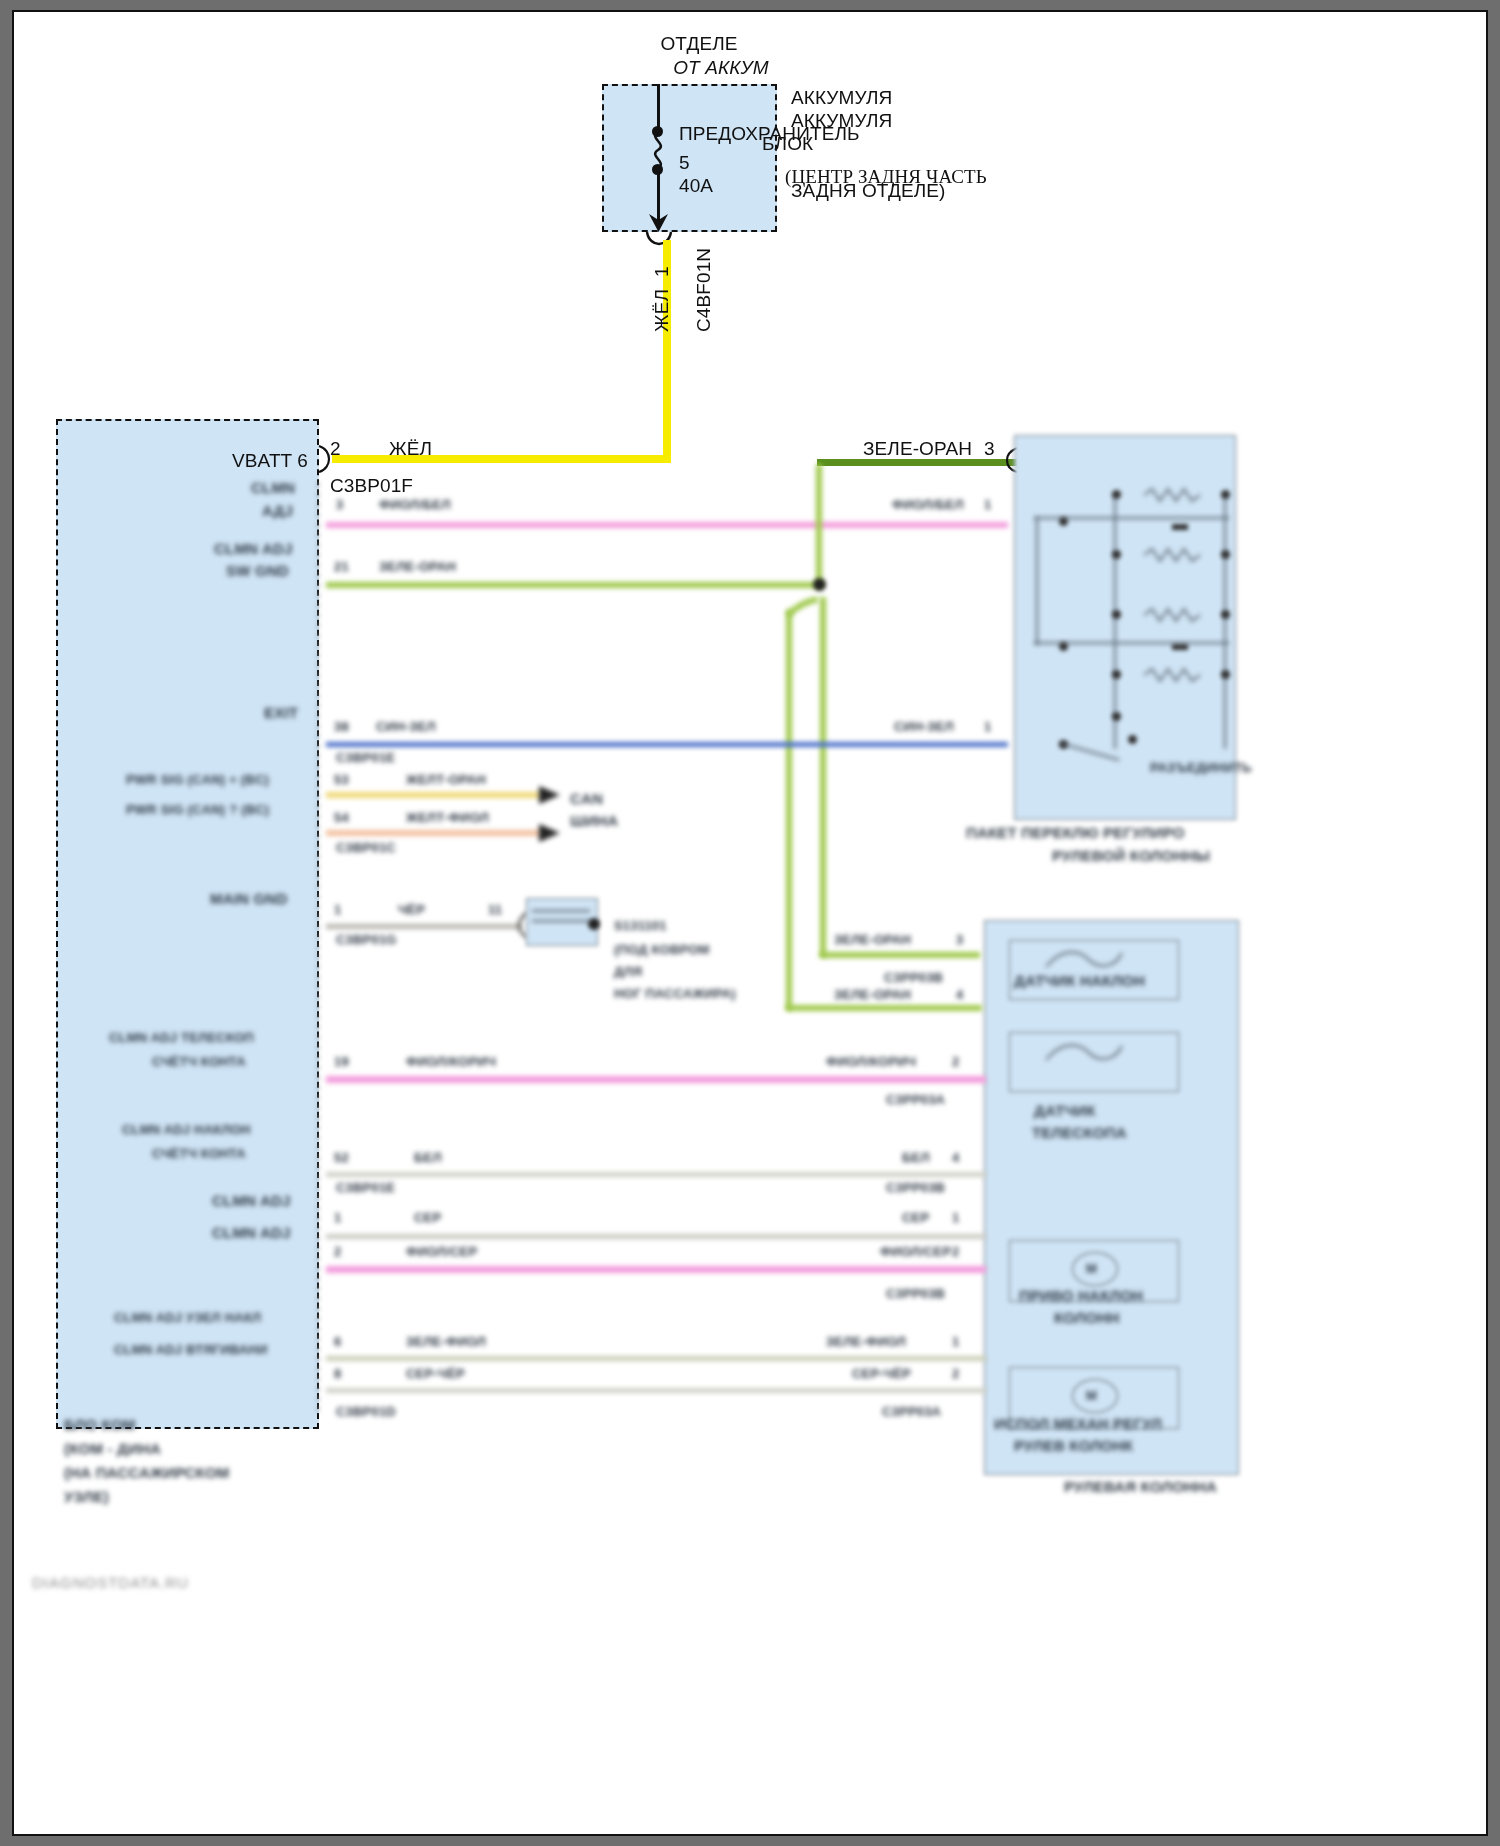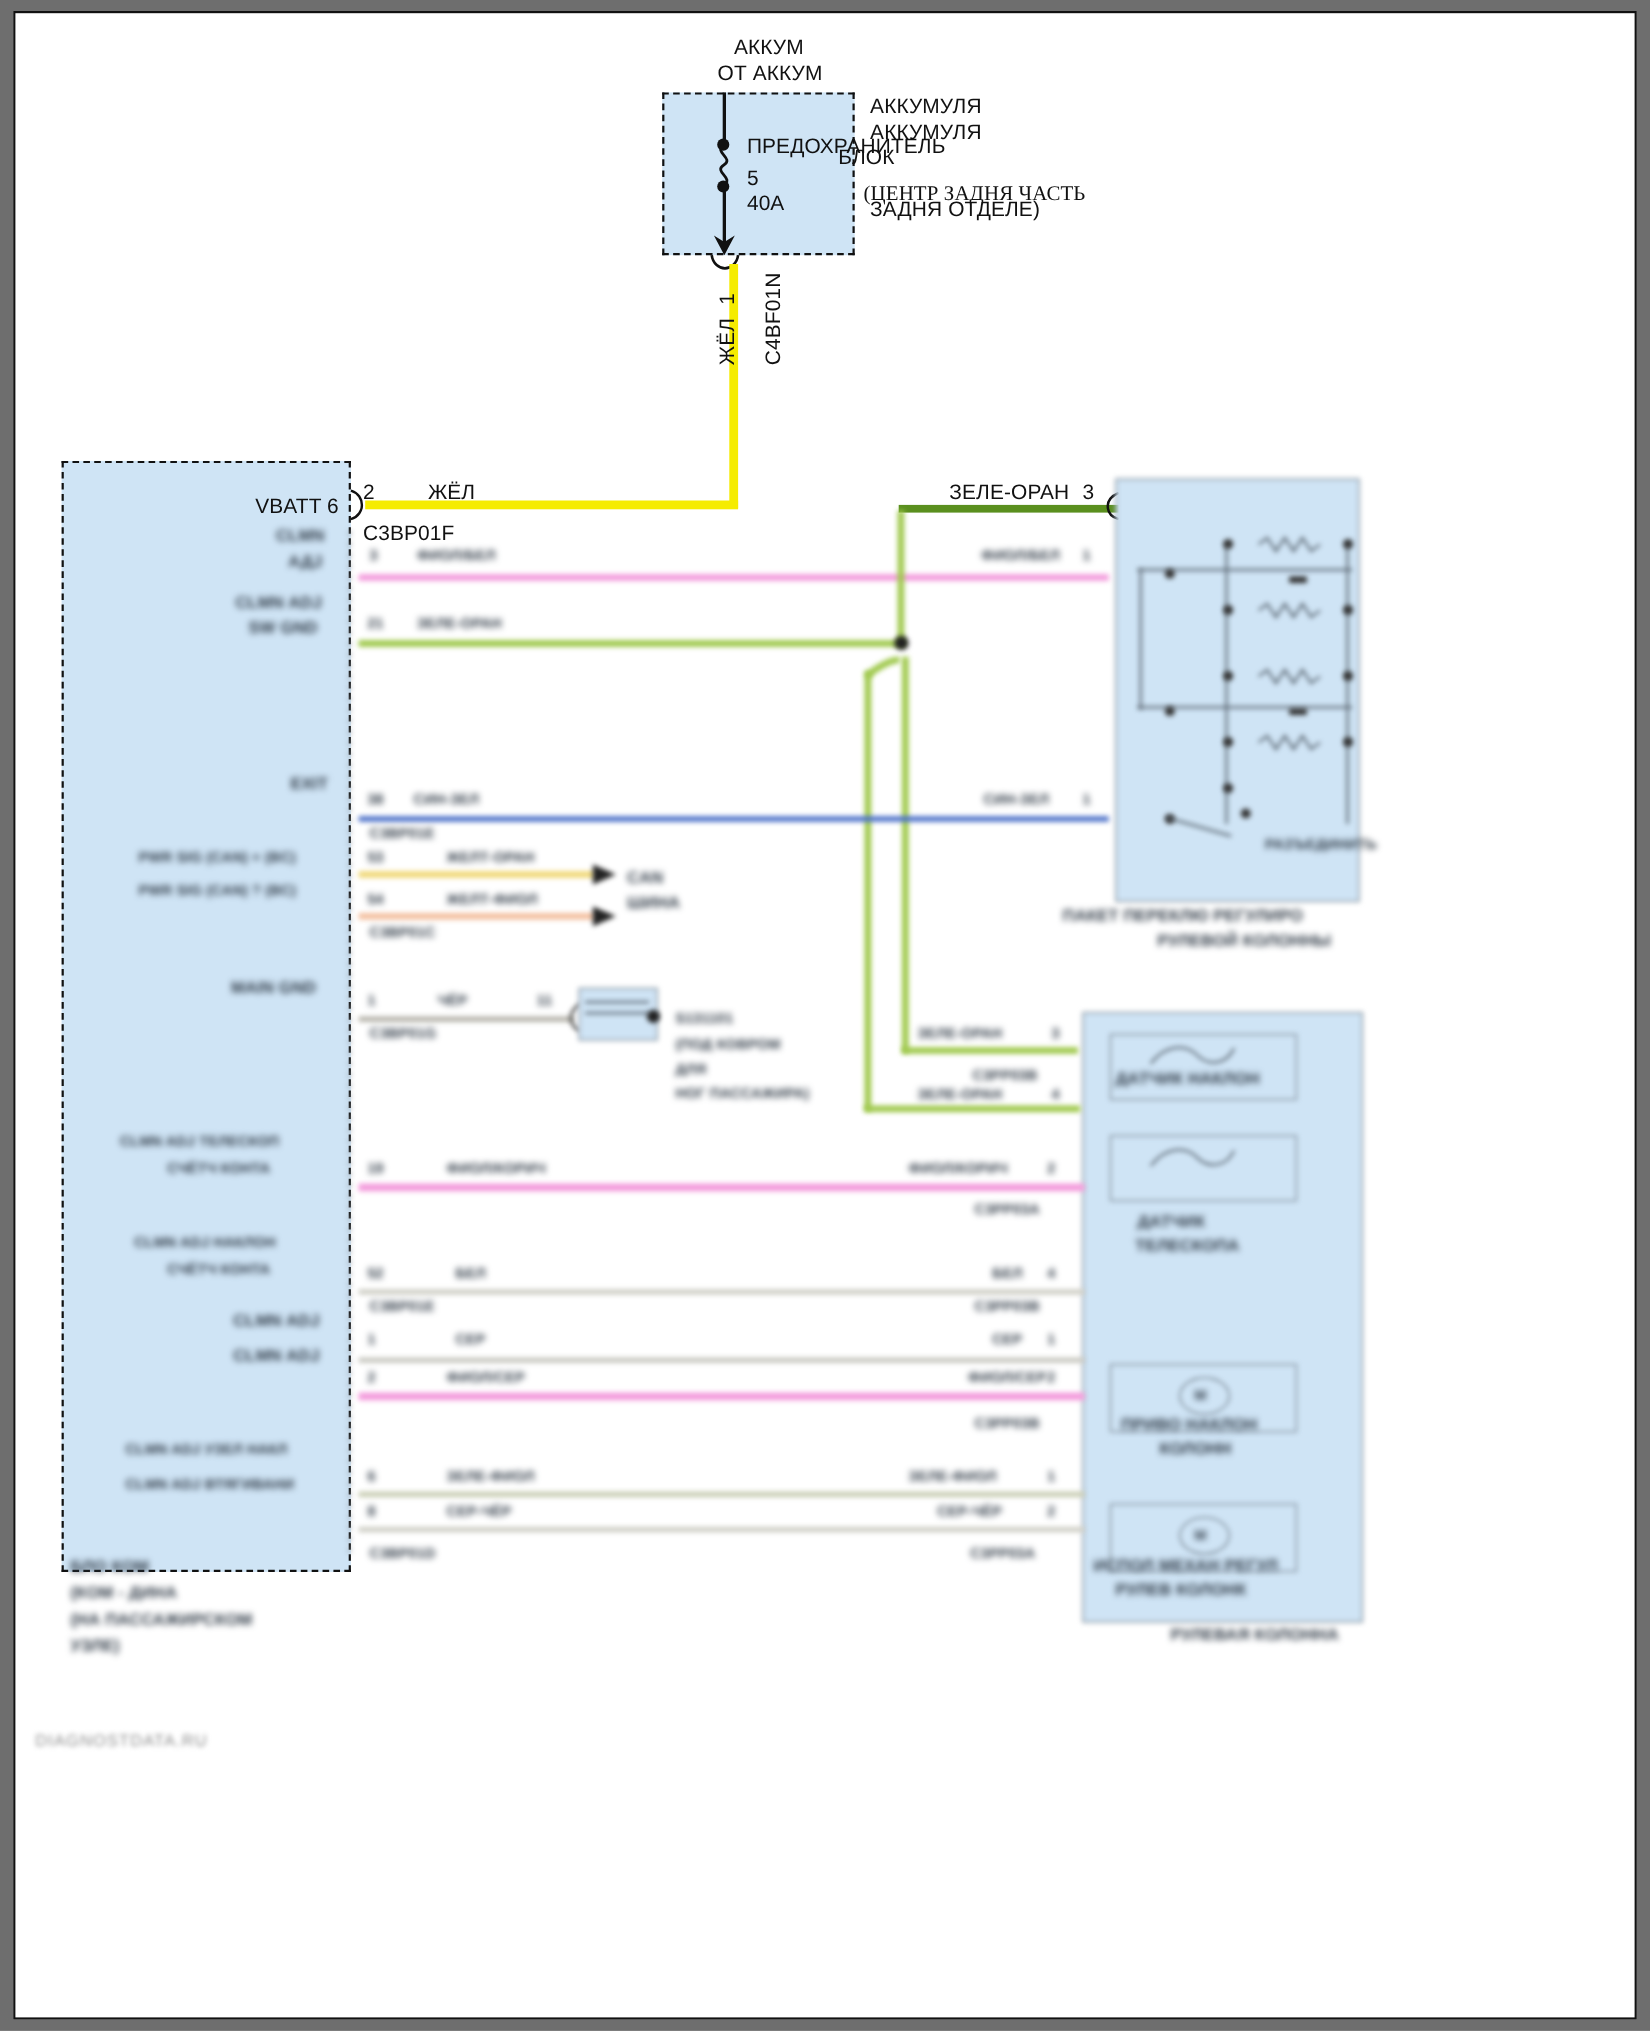--- a/index.html
+++ b/index.html
@@ -21,22 +21,22 @@
   .btxt.tiny{font-size:13px;}
   .bbox{position:absolute;box-sizing:border-box;filter:blur(2.2px);}
   .wm{position:absolute;color:#8e8e8e;font-size:15px;letter-spacing:1px;filter:blur(2.6px);}
 </style>
 </head>
 <body>
 
 <div id="page">
   <div id="canvas">
 
-    <div class="txt c" style="left:585px;top:20px;width:200px;">АККУМ</div>
-    <div class="txt c" style="left:586px;top:44px;width:200px;">ОТ АККУМ</div>
+    <div class="txt c" style="left:585px;top:20px;width:200px;">ОТДЕЛЕ</div>
+    <div class="txt c" style="left:607px;top:44px;width:200px;font-style:italic;">ОТ АККУМ</div>
 
     <div class="box-dash" style="left:588px;top:72px;width:175px;height:148px;"></div>
 
     <div class="vline" style="left:643px;top:72px;height:48px;"></div>
     <div class="dot" style="left:638px;top:114px;"></div>
 
     <svg class="abs" style="left:632px;top:118px;" width="24" height="40">
       <path d="M12 2 C 2 8, 22 14, 12 20 C 2 26, 22 32, 12 38" stroke="#111" stroke-width="2.5" fill="none"></path>
     </svg>
     <div class="dot" style="left:638px;top:152px;"></div>

